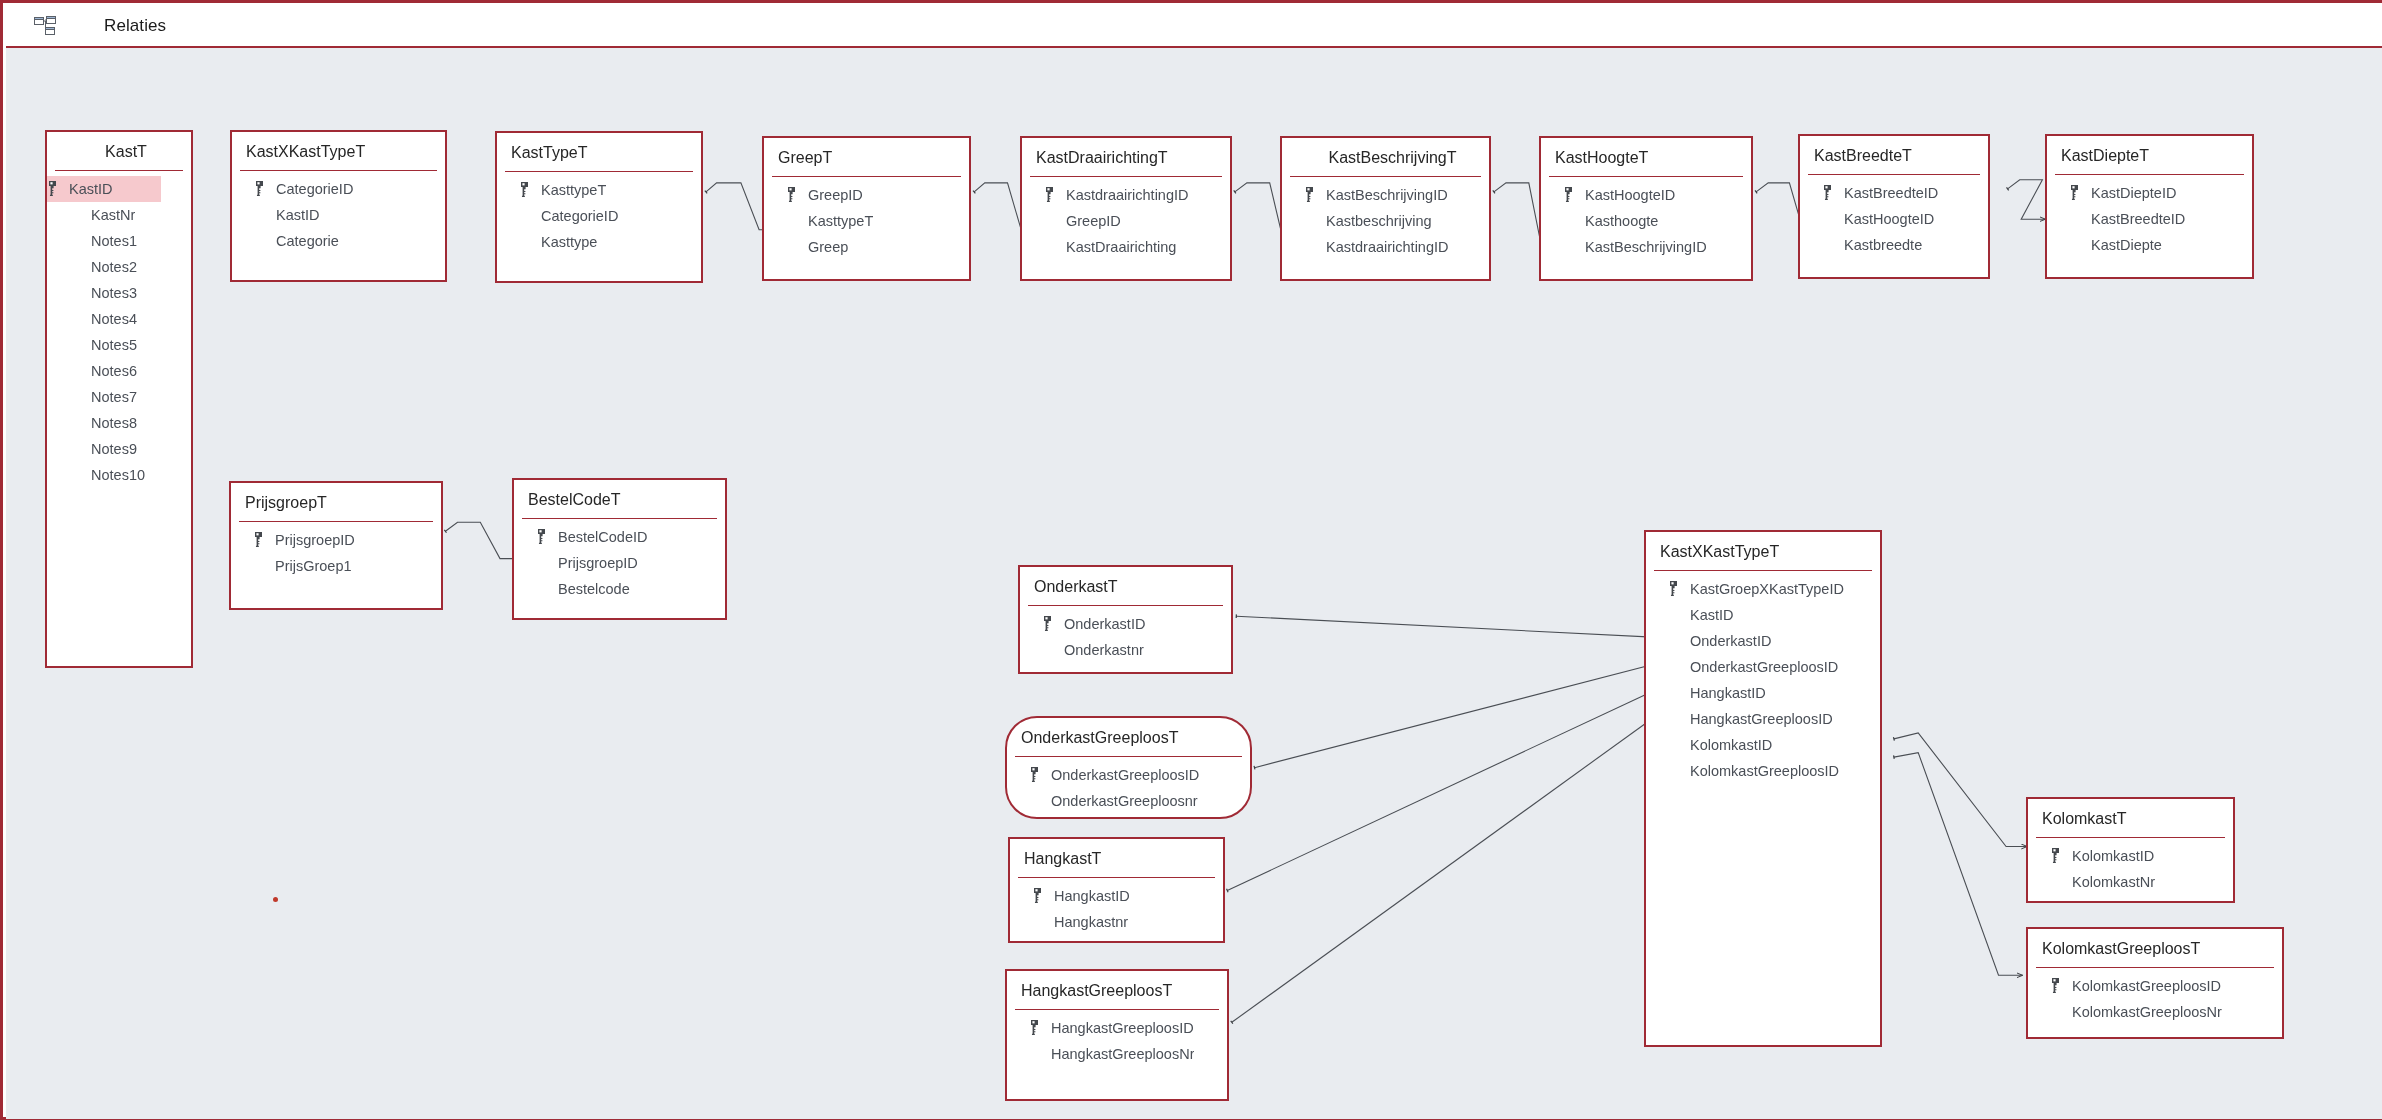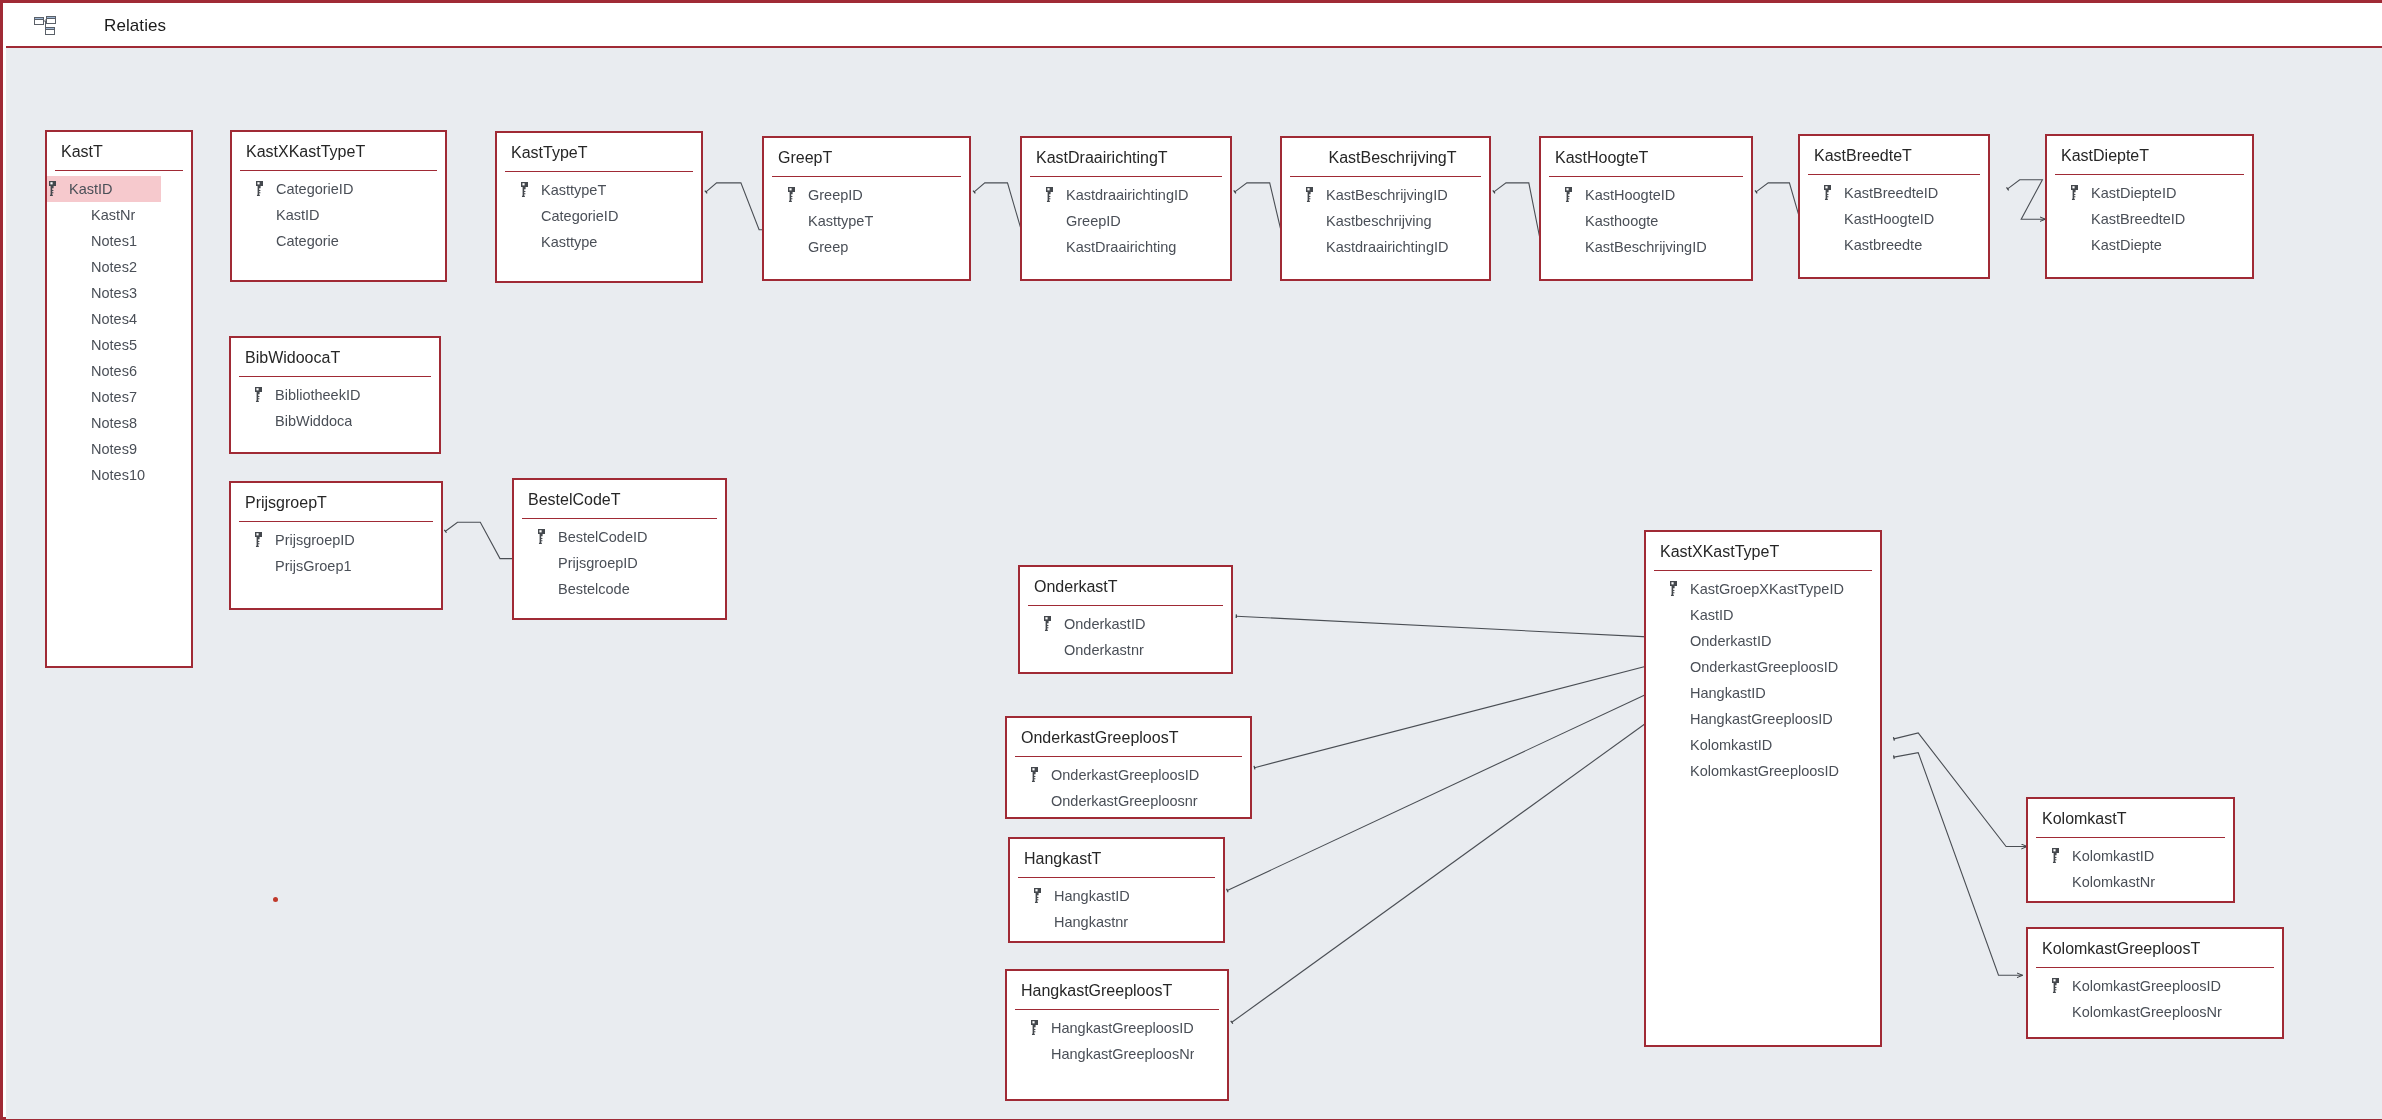--- a/index.html
+++ b/index.html
@@ -189,21 +189,21 @@
         <path d="M2001.6,140.9 L2013.7,131.8 L2036.4,131.8 L2015.2,171.2 L2039.5,171.2" fill="none" stroke="#4a4e54" stroke-width="1.1" marker-end="url(#arrowhead)" marker-start="url(#tickstart)"></path>
         <path d="M439.4,483.3 L451.5,474.3 L474.3,474.3 L494.0,510.6 L515.2,510.6" fill="none" stroke="#4a4e54" stroke-width="1.1" marker-end="url(#arrowhead)" marker-start="url(#tickstart)"></path>
         <path d="M1230.3,568.2 L1651.6,589.4" fill="none" stroke="#4a4e54" stroke-width="1.1" marker-end="url(#arrowhead)" marker-start="url(#tickstart)"></path>
         <path d="M1248.5,719.7 L1651.6,615.2" fill="none" stroke="#4a4e54" stroke-width="1.1" marker-end="url(#arrowhead)" marker-start="url(#tickstart)"></path>
         <path d="M1221.3,842.5 L1651.6,640.9" fill="none" stroke="#4a4e54" stroke-width="1.1" marker-end="url(#arrowhead)" marker-start="url(#tickstart)"></path>
         <path d="M1225.8,974.3 L1651.6,666.7" fill="none" stroke="#4a4e54" stroke-width="1.1" marker-end="url(#arrowhead)" marker-start="url(#tickstart)"></path>
         <path d="M1887.9,690.9 L1912.2,684.9 L2000.1,798.5 L2021.3,798.5" fill="none" stroke="#4a4e54" stroke-width="1.1" marker-end="url(#arrowhead)" marker-start="url(#tickstart)"></path>
         <path d="M1887.9,709.1 L1912.2,704.6 L1992.5,927.3 L2016.7,927.3" fill="none" stroke="#4a4e54" stroke-width="1.1" marker-end="url(#arrowhead)" marker-start="url(#tickstart)"></path>
       </svg>
     <div id="canvas-dot" style="left: 267px; top: 849px; background: rgb(192, 57, 43);"></div>
-  <div class="tbl" style="left: 39px; top: 82px; width: 148px; height: 538px;">
+  <div class="tbl" style="left: 39px; top: 82px; width: 148px; height: 538px; text-align: center;">
         <div class="tbl-title">KastT</div>
         <div class="tbl-rule"></div>
         <div class="tbl-fields">
           <div class="fld pk selected">
             <span class="keyslot">
               <svg width="11" height="15" viewBox="0 0 11 15" class="key-icon">
                 <path d="M2 0 H9 V5 H6.6 V7.2 H5.2 V9 H6.4 V10 H5.2 V11.2 H6.4 V12.2 H5.2 V13.4 A1.4 1.4 0 1 1 3.6 13.4 V5 H2 Z" fill="#44484d"></path>
                 <rect x="3.4" y="1.2" width="2.2" height="2.2" fill="#ffffff"></rect>
               </svg>
             </span>
@@ -432,39 +432,20 @@
           <div class="fld">
             <span class="keyslot"></span>
             <span class="fldname">KastBreedteID</span>
           </div>
           <div class="fld">
             <span class="keyslot"></span>
             <span class="fldname">KastDiepte</span>
           </div>
         </div>
       </div>
-      <div class="tbl" style="left: 223px; top: 288px; width: 212px; height: 118px;">
-        <div class="tbl-title">BibWidoocaT</div>
-        <div class="tbl-rule"></div>
-        <div class="tbl-fields">
-          <div class="fld pk">
-            <span class="keyslot">
-              <svg width="11" height="15" viewBox="0 0 11 15" class="key-icon">
-                <path d="M2 0 H9 V5 H6.6 V7.2 H5.2 V9 H6.4 V10 H5.2 V11.2 H6.4 V12.2 H5.2 V13.4 A1.4 1.4 0 1 1 3.6 13.4 V5 H2 Z" fill="#44484d"></path>
-                <rect x="3.4" y="1.2" width="2.2" height="2.2" fill="#ffffff"></rect>
-              </svg>
-            </span>
-            <span class="fldname">BibliotheekID</span>
-          </div>
-          <div class="fld">
-            <span class="keyslot"></span>
-            <span class="fldname">BibWiddoca</span>
-          </div>
-        </div>
-      </div>
       <div class="tbl" style="left: 223px; top: 433px; width: 214px; height: 129px;">
         <div class="tbl-title">PrijsgroepT</div>
         <div class="tbl-rule"></div>
         <div class="tbl-fields">
           <div class="fld pk">
             <span class="keyslot">
               <svg width="11" height="15" viewBox="0 0 11 15" class="key-icon">
                 <path d="M2 0 H9 V5 H6.6 V7.2 H5.2 V9 H6.4 V10 H5.2 V11.2 H6.4 V12.2 H5.2 V13.4 A1.4 1.4 0 1 1 3.6 13.4 V5 H2 Z" fill="#44484d"></path>
                 <rect x="3.4" y="1.2" width="2.2" height="2.2" fill="#ffffff"></rect>
               </svg>
@@ -512,21 +493,21 @@
               </svg>
             </span>
             <span class="fldname">OnderkastID</span>
           </div>
           <div class="fld">
             <span class="keyslot"></span>
             <span class="fldname">Onderkastnr</span>
           </div>
         </div>
       </div>
-      <div class="tbl" style="left: 999px; top: 668px; width: 247px; height: 103px;">
+      <div class="tbl" style="left: 999px; top: 668px; width: 247px; height: 103px; border-radius: 32px;">
         <div class="tbl-title">OnderkastGreeploosT</div>
         <div class="tbl-rule"></div>
         <div class="tbl-fields">
           <div class="fld pk">
             <span class="keyslot">
               <svg width="11" height="15" viewBox="0 0 11 15" class="key-icon">
                 <path d="M2 0 H9 V5 H6.6 V7.2 H5.2 V9 H6.4 V10 H5.2 V11.2 H6.4 V12.2 H5.2 V13.4 A1.4 1.4 0 1 1 3.6 13.4 V5 H2 Z" fill="#44484d"></path>
                 <rect x="3.4" y="1.2" width="2.2" height="2.2" fill="#ffffff"></rect>
               </svg>
             </span>

